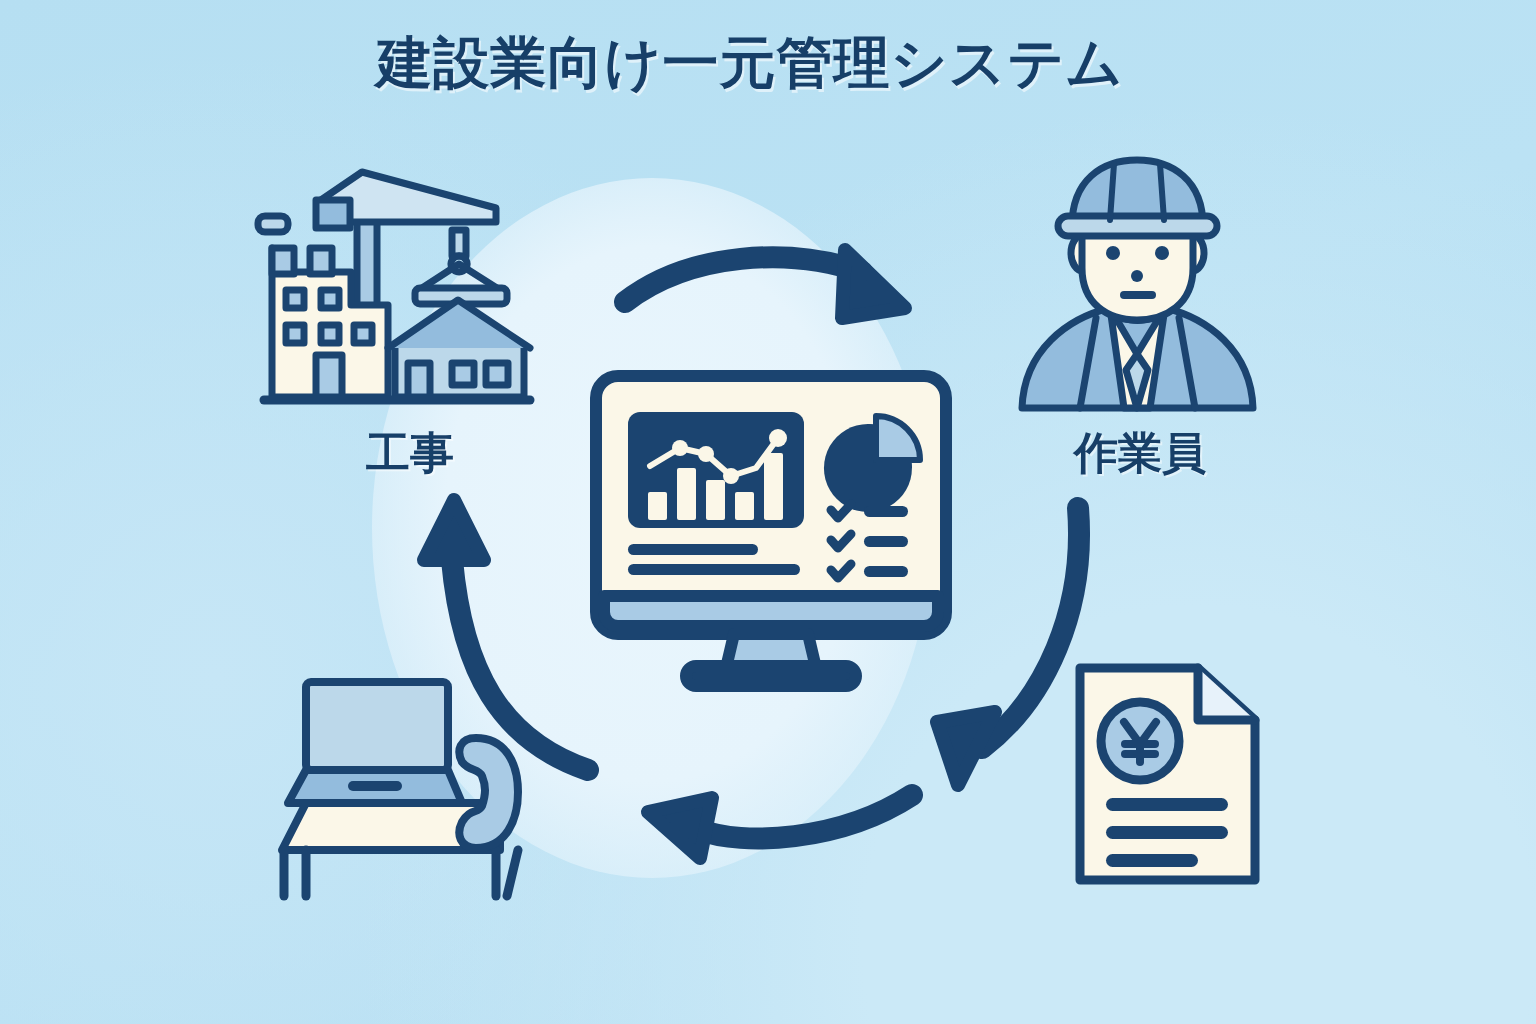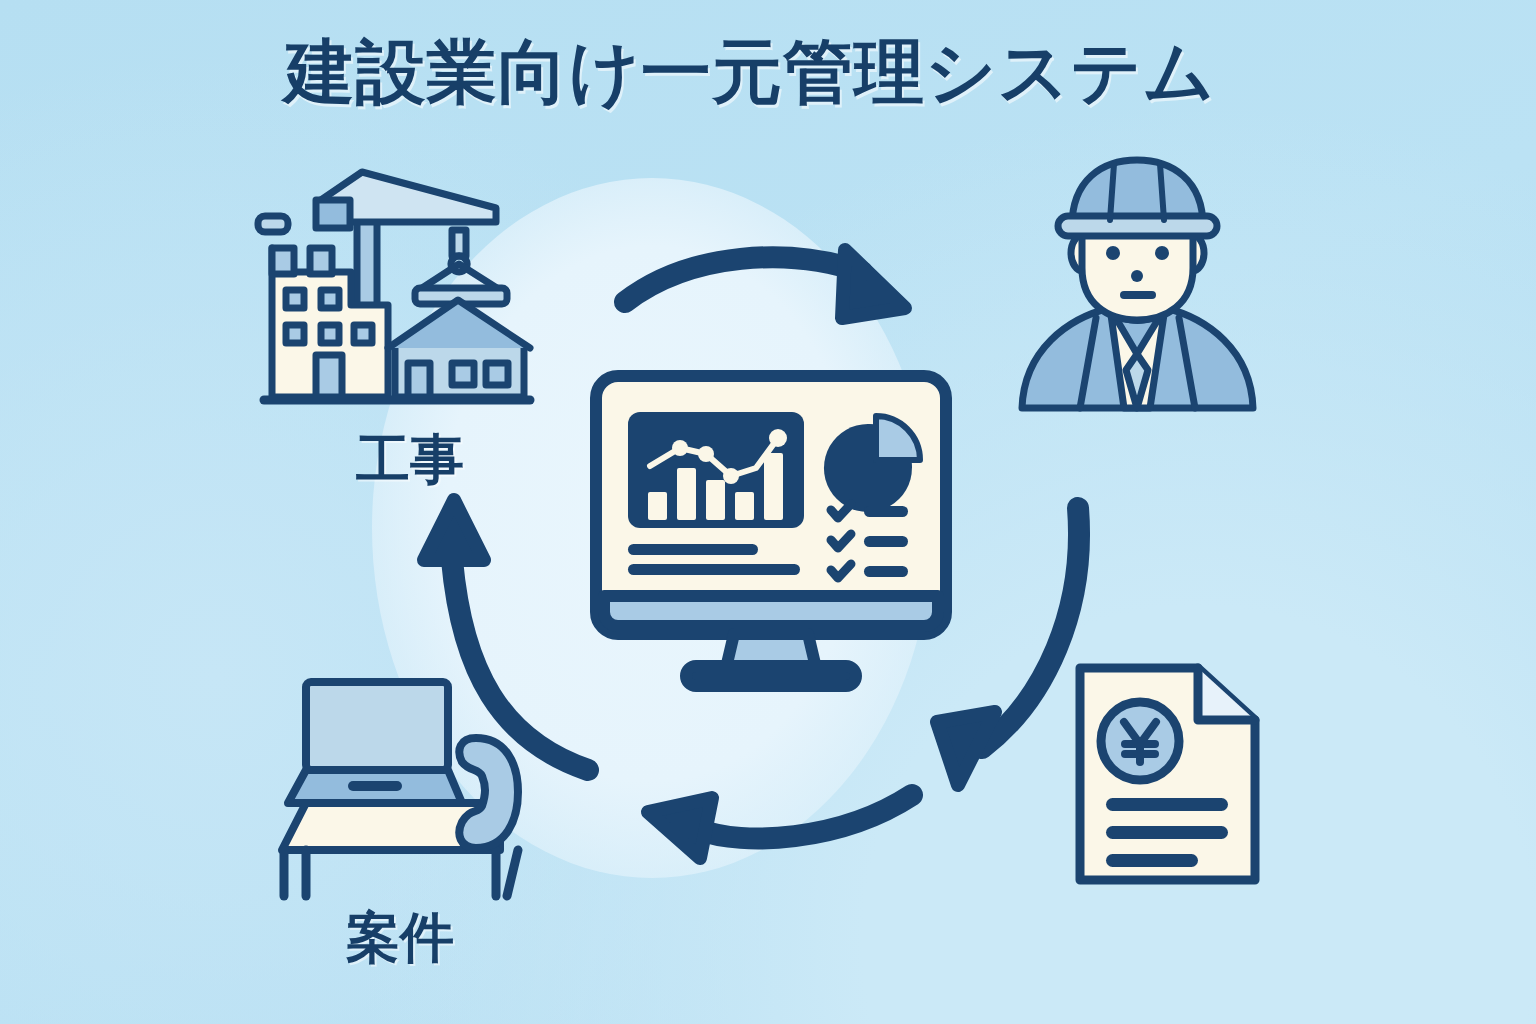--- a/index.html
+++ b/index.html
@@ -17,28 +17,28 @@
   }
   
   .glow{
     position:absolute;left:372px;top:178px;width:560px;height:700px;
     border-radius:50%;
     background:radial-gradient(ellipse at 50% 48%, #e9f6fd 0%, #e6f4fc 52%, rgba(230,244,252,.55) 74%, rgba(230,244,252,0) 100%);
   }
   
   .title{
     position:absolute;left:0;top:26px;width:1500px;text-align:center;
-    font-size:70px;font-weight:bold;letter-spacing:1px;
+    font-size:56px;font-weight:bold;letter-spacing:1px;
     color:#173f68;
     text-shadow:2px 3px 0 rgba(255,255,255,.55);
     white-space:nowrap;
   }
   
   .nodelabel{
-    position:absolute;font-size:54px;font-weight:bold;color:#173f68;
+    position:absolute;font-size:44px;font-weight:bold;color:#173f68;
     text-shadow:2px 2px 0 rgba(255,255,255,.5);
     text-align:center;white-space:nowrap;
   }
   #lbl-koji{left:250px;top:424px;width:320px;}
   #lbl-sagyoin{left:980px;top:424px;width:320px;}
   #lbl-genka{left:1000px;top:902px;width:380px;}
   #lbl-anken{left:230px;top:902px;width:340px;}
 
   .icon-wrap{position:absolute;}
   #icon-koji{left:258px;top:160px;width:300px;height:255px;}
@@ -149,20 +149,21 @@
         <path d="M150,6 L154,62" fill="none" stroke-width="6"></path>
       </g>
       <g fill="#1b4470">
         <circle cx="103" cy="95" r="7"></circle>
         <circle cx="152" cy="95" r="7"></circle>
         <circle cx="127" cy="118" r="6"></circle>
         <rect x="110" y="133" width="36" height="8" rx="4"></rect>
       </g>
     </svg>
   </div>
+  <div class="nodelabel" id="lbl-sagyoin">作業員</div>
 
   <div class="icon-wrap" id="icon-doc">
     <svg width="195" height="232" viewBox="0 0 195 232">
       <g stroke="#1b4470" stroke-width="9" stroke-linejoin="round" stroke-linecap="round">
         <path d="M10,10 L128,10 L185,62 L185,222 L10,222 Z" fill="#fbf7e8"></path>
         <path d="M128,10 L128,62 L185,62" fill="#e7f2fa"></path>
         <circle cx="70" cy="83" r="39" fill="#a9cbe5"></circle>
       </g>
       <g stroke="#1b4470" stroke-width="8" stroke-linecap="round" fill="none">
         <path d="M54,64 L70,86 L86,64"></path>
@@ -191,21 +192,20 @@
 
         <path d="M14,182 L14,228" stroke-width="9"></path>
         <path d="M36,182 L36,228" stroke-width="9"></path>
         <path d="M226,182 L226,228" stroke-width="9"></path>
         <path d="M248,182 L237,228" stroke-width="9"></path>
 
         <path d="M206,70 C236,70 248,96 248,124 C248,152 236,180 206,180 C190,180 186,166 192,154 C200,140 208,146 212,138 C216,126 216,118 212,108 C208,100 200,104 192,94 C186,82 190,70 206,70 Z" fill="#a9cbe5"></path>
       </g>
     </svg>
   </div>
-  <div class="nodelabel" id="lbl-anken">案件</div>
 
   <div class="icon-wrap" id="icon-monitor">
     <svg width="366" height="322" viewBox="0 0 366 322">
       <g stroke="#1b4470" stroke-width="12" stroke-linejoin="round">
 
         <rect x="8" y="8" width="350" height="258" rx="22" fill="#fbf7e8"></rect>
 
         <path d="M16,228 L350,228 L350,244 a14,14 0 0 1 -14,14 L30,258 a14,14 0 0 1 -14,-14 Z" fill="#a9cbe5"></path>
 
         <path d="M146,266 L220,266 L228,300 L138,300 Z" fill="#a9cbe5"></path>

